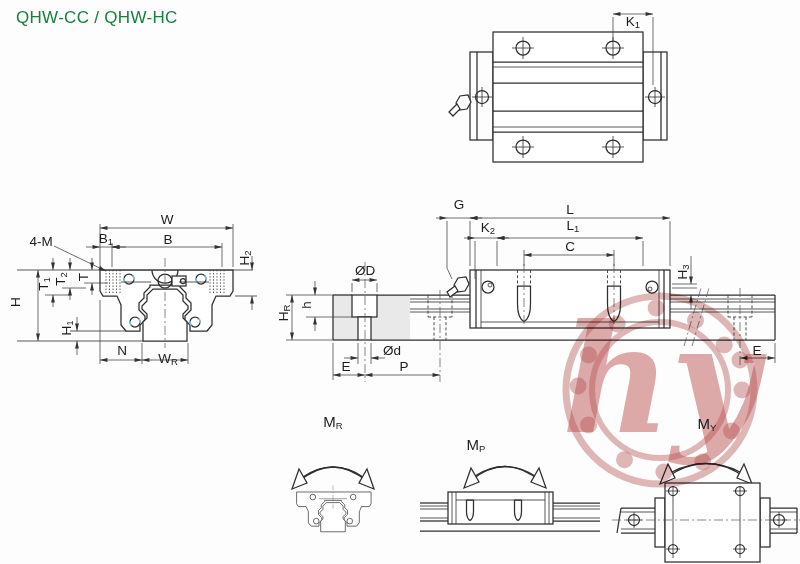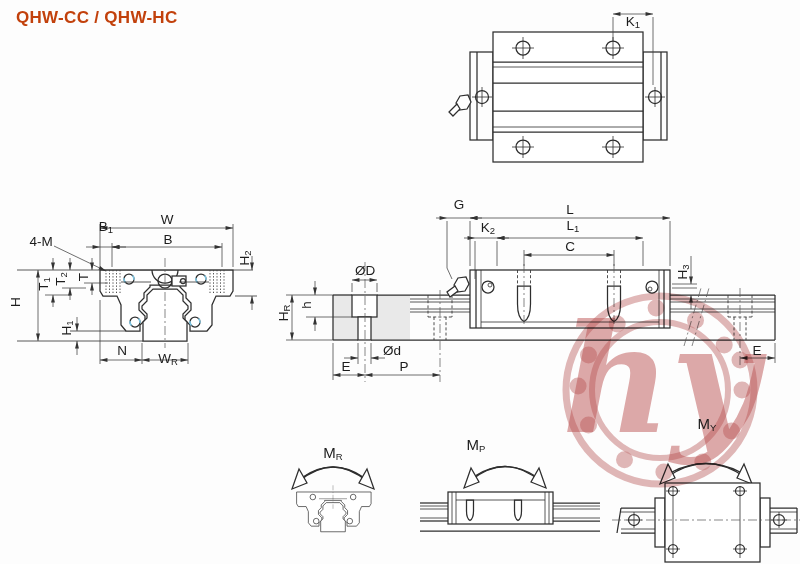--- a/index.html
+++ b/index.html
@@ -1,19 +1,19 @@
 <!DOCTYPE html>
 <html><head>
 <meta charset="utf-8">
 <style>
   html,body{margin:0;padding:0;background:#fff;}
   #stage{position:relative;width:800px;height:564px;background:#fdfdfd;overflow:hidden;
          font-family:"Liberation Sans",sans-serif;}
   svg{position:absolute;left:0;top:0;}
-  .title{position:absolute;left:16px;top:8px;font-size:17px;font-weight:bold;color:#c2410c;
+  .title{position:absolute;left:16px;top:8px;font-size:17px;font-weight:normal;color:#15803d;
          letter-spacing:.3px;}
   .lbl{position:absolute;font-size:13.5px;color:#1c1c1c;white-space:nowrap;
        transform:translate(-50%,-50%);line-height:1;}
   .rot{transform:translate(-50%,-50%) rotate(-90deg);}
   .sb{font-size:9.5px;vertical-align:-2.5px;}
   
   .o{stroke:#2e2e2e;stroke-width:1.25;fill:none;}
   .of{stroke:#2e2e2e;stroke-width:1.25;fill:#fff;}
   .th{stroke:#2e2e2e;stroke-width:.8;fill:none;}
   .d{stroke:#3f3f3f;stroke-width:.75;fill:none;}
@@ -435,21 +435,21 @@
   </svg>
   <div id="wm-letters">hy</div>
 </div>
 
 <div class="title">QHW-CC / QHW-HC</div>
 
 <div class="lbl" style="left:633px;top:22px"><span>K</span><span class="sb">1</span></div>
 
 <div class="lbl" style="left:167px;top:220px"><span>W</span><span class="sb"></span></div>
 <div class="lbl" style="left:168px;top:240px"><span>B</span><span class="sb"></span></div>
-<div class="lbl" style="left:106px;top:227px"><span>B</span><span class="sb">1</span></div>
+<div class="lbl" style="left:106px;top:239px"><span>B</span><span class="sb">1</span></div>
 <div class="lbl" style="left:41px;top:242px"><span>4-M</span><span class="sb"></span></div>
 <div class="lbl rot" style="left:245px;top:258px"><span>H</span><span class="sb">2</span></div>
 <div class="lbl rot" style="left:84px;top:277px"><span>T</span><span class="sb"></span></div>
 <div class="lbl rot" style="left:61px;top:279px"><span>T</span><span class="sb">2</span></div>
 <div class="lbl rot" style="left:44px;top:284px"><span>T</span><span class="sb">1</span></div>
 <div class="lbl rot" style="left:16px;top:302px"><span>H</span><span class="sb"></span></div>
 <div class="lbl rot" style="left:67px;top:328px"><span>H</span><span class="sb">1</span></div>
 <div class="lbl" style="left:122px;top:351px"><span>N</span><span class="sb"></span></div>
 <div class="lbl" style="left:168px;top:359px"><span>W</span><span class="sb">R</span></div>
 
@@ -461,17 +461,17 @@
 <div class="lbl" style="left:404px;top:367px"><span>P</span></div>
 
 <div class="lbl" style="left:459px;top:205px"><span>G</span></div>
 <div class="lbl" style="left:570px;top:210px"><span>L</span></div>
 <div class="lbl" style="left:488px;top:228px"><span>K</span><span class="sb">2</span></div>
 <div class="lbl" style="left:573px;top:226px"><span>L</span><span class="sb">1</span></div>
 <div class="lbl" style="left:570px;top:247px"><span>C</span></div>
 <div class="lbl rot" style="left:683px;top:272px"><span>H</span><span class="sb">3</span></div>
 <div class="lbl" style="left:757px;top:351px"><span>E</span></div>
 
-<div class="lbl" style="left:333px;top:453px;font-size:15px"><span>M</span><span class="sb">R</span></div>
+<div class="lbl" style="left:333px;top:422px;font-size:15px"><span>M</span><span class="sb">R</span></div>
 <div class="lbl" style="left:476px;top:445px;font-size:15px"><span>M</span><span class="sb">P</span></div>
 <div class="lbl" style="left:707px;top:424px;font-size:15px"><span>M</span><span class="sb">Y</span></div>
 
 </div>
 
 </body></html>

